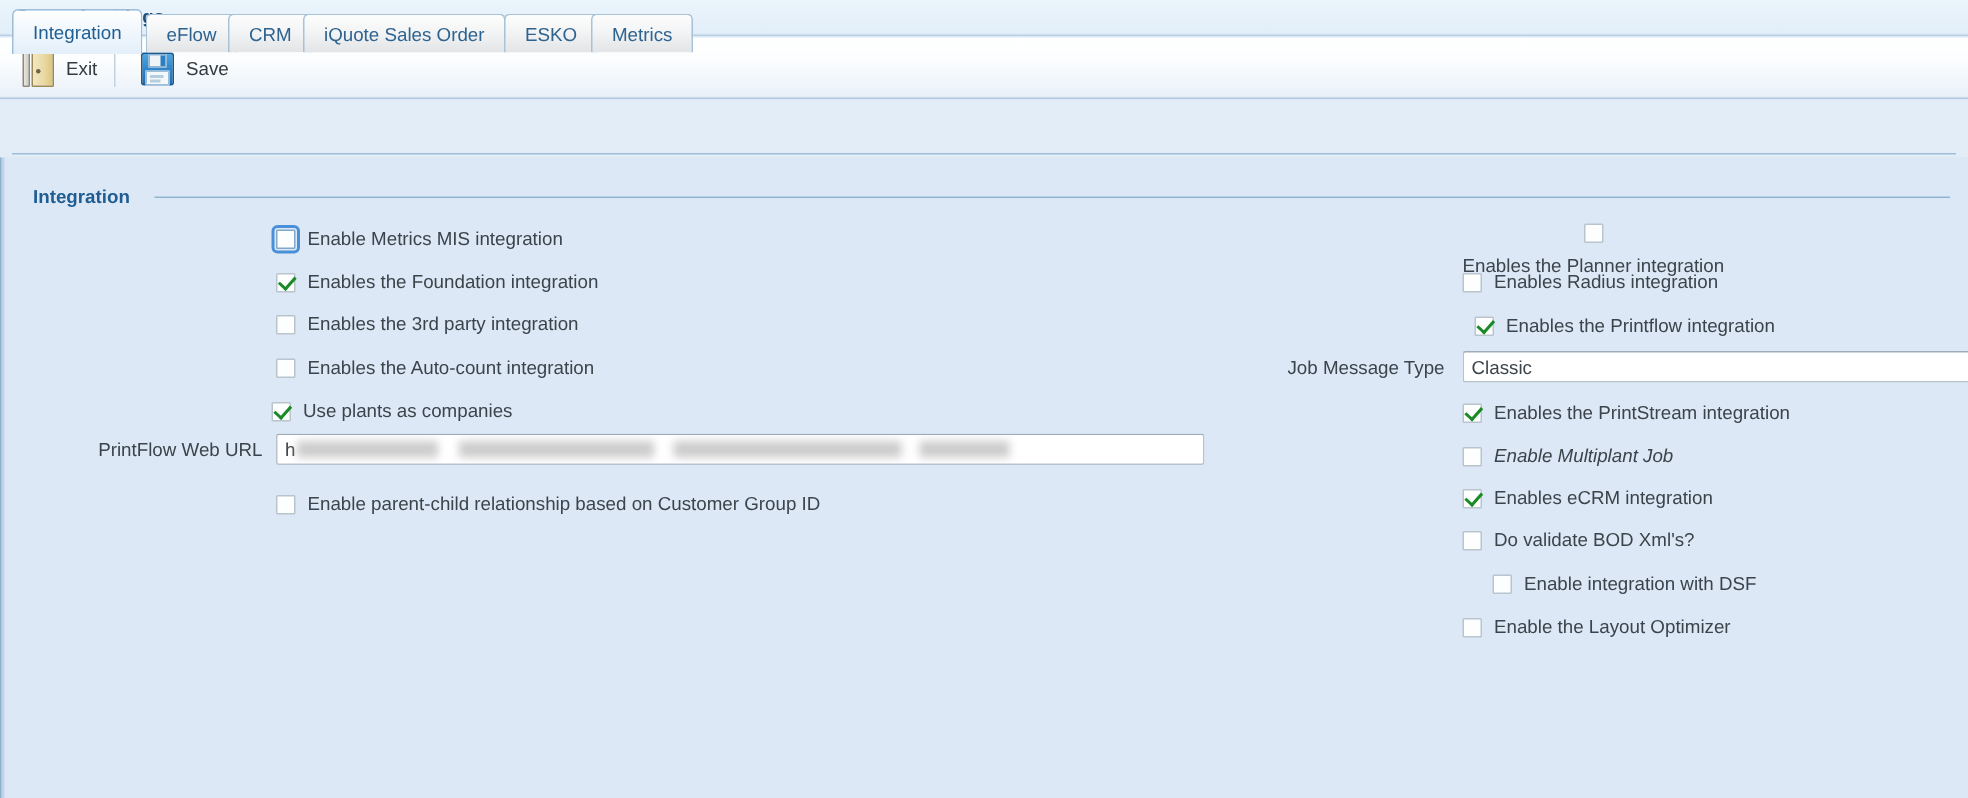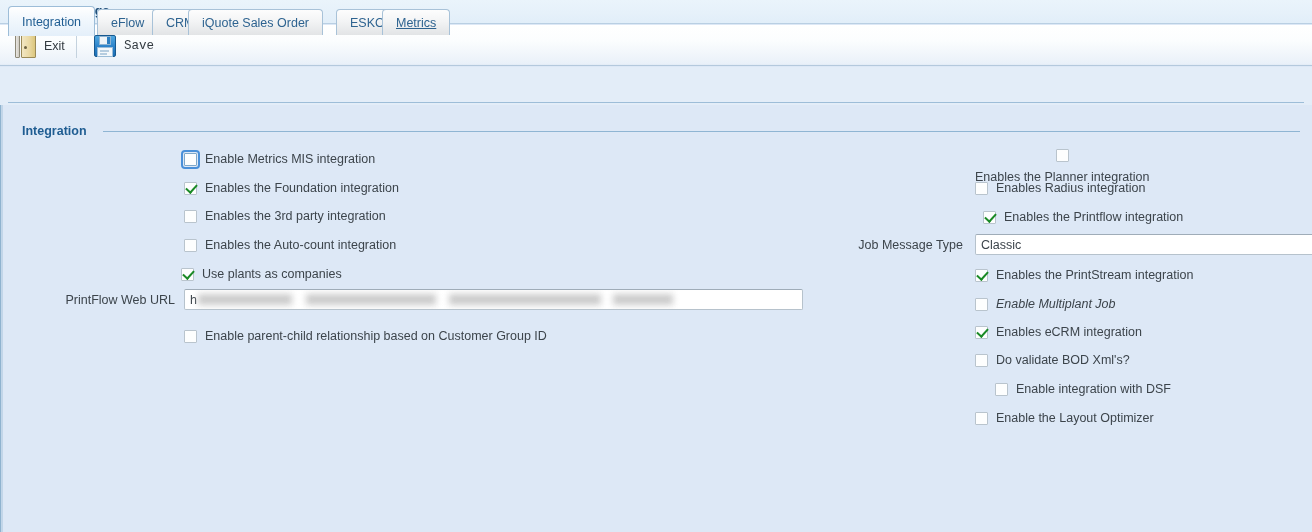--- a/index.html
+++ b/index.html
@@ -203,21 +203,21 @@
     <span class="ico-door">
       <span class="frame"></span>
         <span class="leaf"></span>
         <span class="knob"></span>
     </span>
     <span class="lbl">Exit</span>
   </div>
 
   <div class="tb-sep" style="left:76px;"></div>
 
-  <div class="tb-btn" id="btn-save" style="left:86px;font-family:Liberation Mono, monospace;">
+  <div class="tb-btn" id="btn-save" style="left:86px;">
     <span class="ico-floppy">
       <span class="body"></span>
       <span class="shutter"></span>
       <span class="shutter-slot"></span>
       <span class="label">
           <i></i>
           <i class="l2"></i>
         </span>
     </span>
     <span class="lbl">Save</span>
@@ -230,27 +230,27 @@
 
 <div class="tab active" style="left:8px;">
     <span>Integration</span>
   </div>
 <div class="tab" style="left:97px;">
     <span>eFlow</span>
   </div>
 <div class="tab" style="left:152px;">
     <span>CRM</span>
   </div>
-<div class="tab" style="left:188px;">
+<div class="tab" style="left:202px;">
     <span>iQuote Sales Order</span>
   </div>
 <div class="tab" style="left:336px;">
     <span>ESKO</span>
   </div>
-<div class="tab" style="left:382px;text-decoration:underline;">
+<div class="tab" style="left:394px;">
     <span>Metrics</span>
   </div>
 
 <div id="content">
 
   <div id="grp-title">Integration</div>
   <div id="grp-rule"></div>
 
   <div class="row" style="left:181px; top:44px;">
     <span class="cbx focused"></span>

